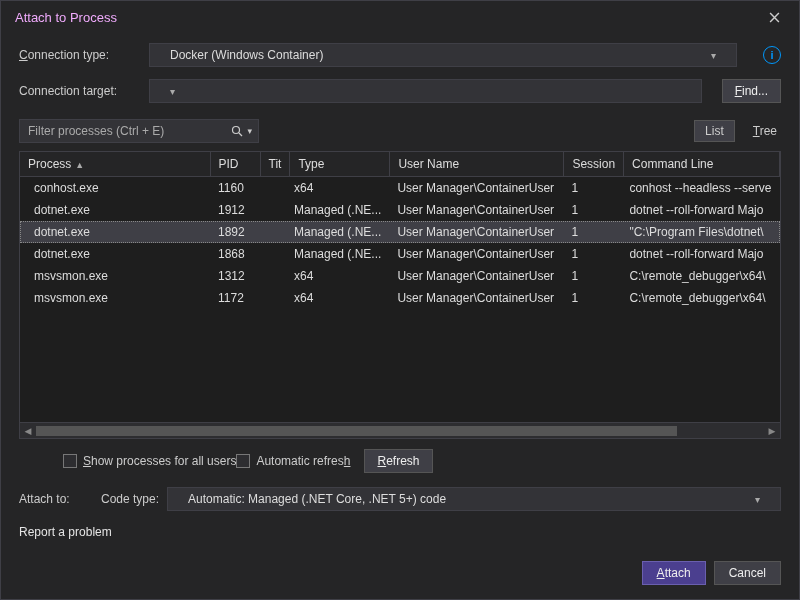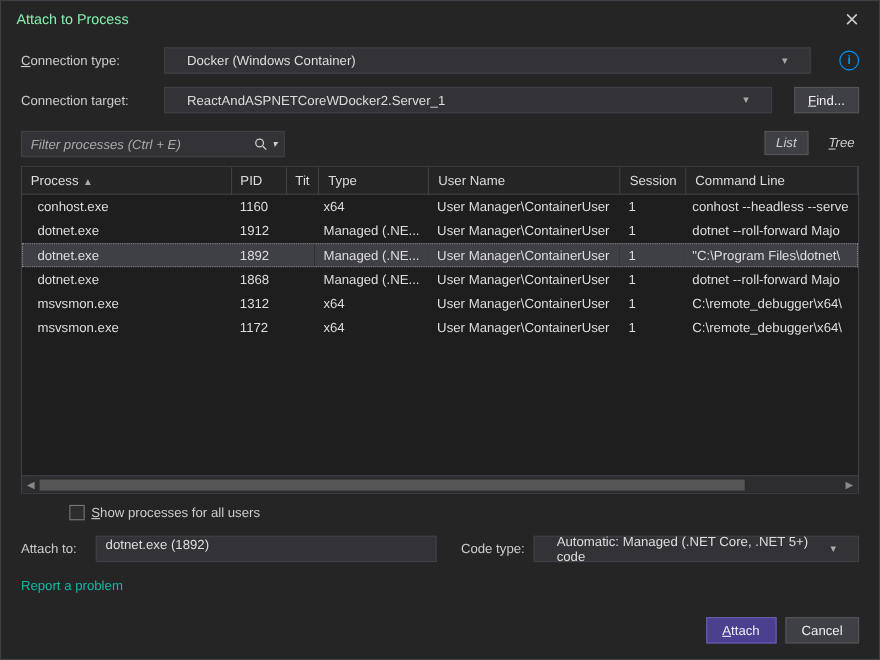--- a/index.html
+++ b/index.html
@@ -1,32 +1,32 @@
 <!DOCTYPE html>
 <html><head>
 <meta charset="utf-8">
 <style>
   * { box-sizing: border-box; margin: 0; padding: 0; font-family: "Segoe UI", Tahoma, sans-serif; }
   body { background: #1e1e1e; color: #ccc; font-size: 12px; }
   .dialog { width: 800px; height: 600px; background: #252526; border: 1px solid #3f3f46; display: flex; flex-direction: column; }
   .titlebar { display: flex; align-items: center; justify-content: space-between; padding: 6px 10px 4px 14px; }
-  .titlebar .title { font-size: 13px; color: #86efac; }
+  .titlebar .title { font-size: 13px; color: #f0abfc; }
   .titlebar .close { width: 30px; height: 20px; display:flex; align-items:center; justify-content:center; cursor:pointer; color:#ccc; }
   .titlebar .close svg { width:11px; height:11px; }
   .body { flex: 1; padding: 6px 18px 12px 18px; display: flex; flex-direction: column; }
   .row { display: flex; align-items: center; margin: 6px 0; gap: 20px; }
   .lbl { width: 110px; color: #ccc; }
   .lbl.short { width: 60px; }
   .underline { text-decoration: underline; }
   .combo { flex: 1; background: #333337; border: 1px solid #3f3f46; height: 24px; display:flex; align-items:center; padding: 0 20px; justify-content: space-between; color:#ddd; }
   .combo .arrow { color:#aaa; font-size:10px; }
   .info-icon { width:18px; height:18px; border:1.5px solid #0097fb; border-radius:50%; display:flex; align-items:center; justify-content:center; color:#0097fb; font-weight:bold; font-size:11px; margin-left:6px; }
   .btn { background: #3f3f46; border: 1px solid #555; color:#eee; height: 24px; padding: 0 14px; display:flex; align-items:center; justify-content:center; cursor:pointer; }
   .btn.small { padding: 0 12px; }
-  .filter-row { display:flex; align-items:flex-start; gap:8px; margin-top:10px;font-style:italic; }
+  .filter-row { display:flex; align-items:center; gap:8px; margin-top:10px; }
   .filter-box { width: 240px; background:#333337; border:1px solid #3f3f46; height:24px; display:flex; align-items:center; padding:0 6px 0 8px; justify-content:space-between; color:#aaa; }
   .filter-box .search { display:flex; align-items:center; gap:4px; }
   .filter-box svg { width:12px; height:12px; }
   .spacer { flex:1; }
   .view-toggle { display:flex; align-items:center; gap:14px; }
   .view-toggle .active { background:#3f3f46; border:1px solid #555; padding:3px 10px; }
   .view-toggle .inactive { padding:3px 4px; }
   .table-wrap { flex:1; border:1px solid #3f3f46; margin-top:8px; background:#1e1e1e; display:flex; flex-direction:column; overflow:hidden;}
   table { width:100%; border-collapse: collapse; color:#ddd; }
   thead th { text-align:left; font-weight:normal; padding:5px 8px; border-right:1px solid #3f3f46; border-bottom:1px solid #3f3f46; background:#252526; font-size:12px; white-space:nowrap;}
@@ -40,21 +40,21 @@
   .hscroll .arrow-btn{width:16px;height:16px;display:flex;align-items:center;justify-content:center;color:#888;font-size:9px;}
   .hscroll .track{flex:1;position:relative;height:100%;}
   .hscroll .thumb{position:absolute;left:0;width:88%;height:10px;top:3px;background:#555;border-radius:0;}
   .checkrow { display:flex; align-items:center; gap:6px; }
   .checkbox { width:14px; height:14px; border:1px solid #777; background:#2d2d30; }
   .lower { display:flex; justify-content:flex-start; align-items:center; margin-top:10px;margin-left:44px;}
   .lower-right{display:flex; align-items:center; gap:14px;}
   .attach-row{display:flex; align-items:center; gap:8px; margin-top:14px;}
   .textinput{ background:#333337; border:1px solid #3f3f46; height:24px; padding:0 8px; color:#ddd; }
   .attach-row .textinput{ width:310px;}
-  .link { color:#14b8a6; margin-top:14px; cursor:pointer;}
+  .link { color:#e5e5e5; margin-top:14px; cursor:pointer;}
   .footer { display:flex; justify-content:flex-end; gap:8px; padding:10px 18px 14px; }
   .btn.primary { background:#4b3f8f; border:1px solid #6a5fae; }
 </style>
 </head>
 <body>
 
 <div class="dialog">
   <div class="titlebar">
     <div class="title">Attach to Process</div>
     <div class="close">
@@ -71,21 +71,20 @@
       <div class="combo">
         <span>Docker (Windows Container)</span>
         <span class="arrow">▾</span>
       </div>
       <div class="info-icon">i</div>
     </div>
 
     <div class="row">
       <div class="lbl">Connection target:</div>
       <div class="combo">
-        <span>ReactAndASPNETCoreWDocker2.Server_1</span>
         <span class="arrow">▾</span>
       </div>
       <div class="btn small">
           <span class="underline">F</span>
           <span>ind...</span>
         </div>
     </div>
 
     <div class="filter-row">
       <div class="filter-box">
@@ -186,25 +185,34 @@
           </div>
         <div class="arrow-btn">▶</div>
       </div>
     </div>
 
     <div class="lower">
       <div class="checkrow">
         <div class="checkbox"></div>
         <span><span class="underline">S</span><span>how processes for all users</span></span>
       </div>
+      <div class="lower-right">
+        <div class="checkrow">
+          <div class="checkbox"></div>
+          <span><span>Automatic refres</span><span class="underline">h</span></span>
+        </div>
+        <div class="btn small">
+            <span class="underline">R</span>
+            <span>efresh</span>
+          </div>
+      </div>
     </div>
 
     <div class="attach-row">
       <div class="lbl short">Attach to:</div>
-      <div class="textinput">dotnet.exe (1892)</div>
       <div style="width:6px"></div>
       <div>Code type:</div>
       <div class="combo" style="flex:1">
         <span>Automatic: Managed (.NET Core, .NET 5+) code</span>
         <span class="arrow">▾</span>
       </div>
     </div>
 
     <div class="link">Report a problem</div>
   </div>

